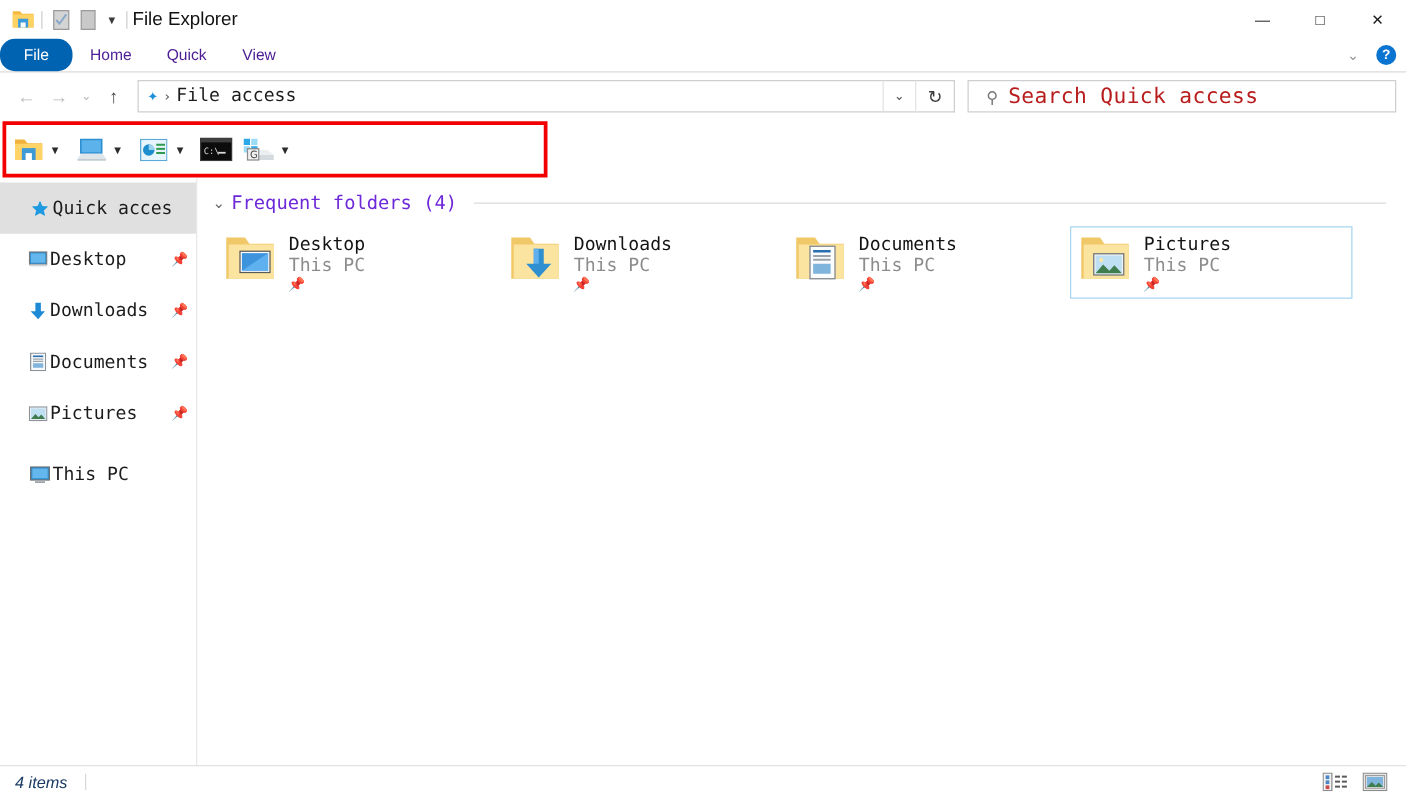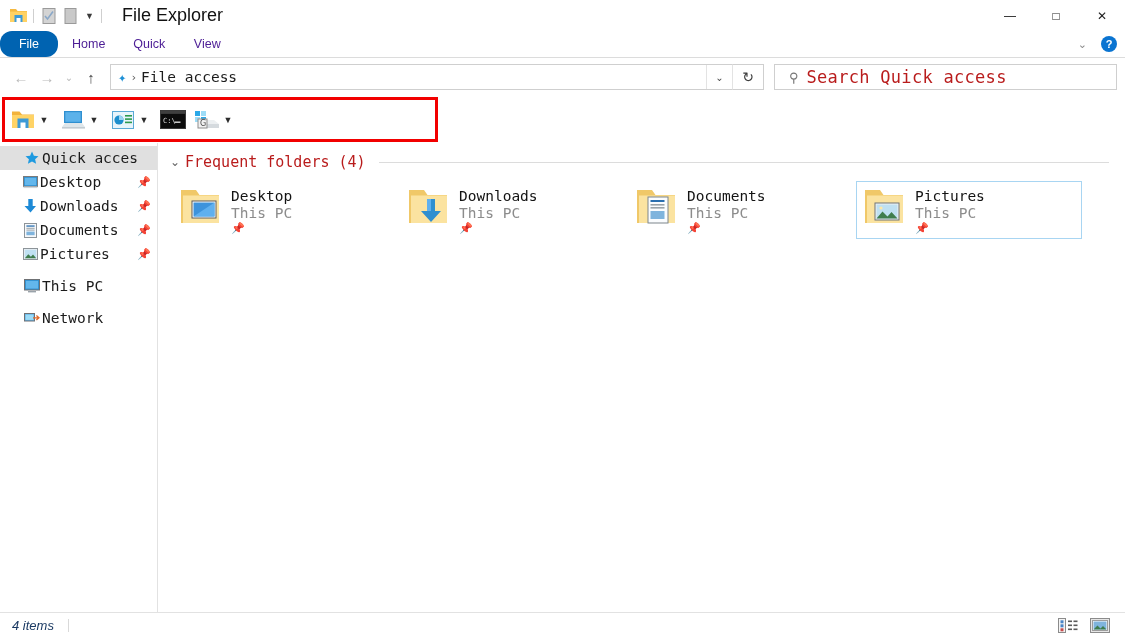--- a/index.html
+++ b/index.html
@@ -28,21 +28,21 @@
     width: 22px; height: 22px;
     display: flex; align-items: center; justify-content: center;
   }
   .sep-v { width: 1px; height: 14px; background: #cfcfcf; margin: 0 4px; }
   .qat-caret {
     width: 15px; height: 22px; display: flex;
     align-items: center; justify-content: center;
     font-size: 9px; color: #3a3a3a;
   }
   .title-text {
-    font-size: 18px; color: #111; margin-left: 16px;
+    font-size: 15px; color: #111; margin-left: 0;
     white-space: nowrap;
   }
   .wincontrols {
     margin-left: auto; display: flex; height: 31px;
   }
   .wc {
     width: 46px; height: 31px;
     display: flex; align-items: center; justify-content: center;
     font-size: 12px; color: #1b1b1b;
   }
@@ -156,21 +156,21 @@
 
   .sidebar {
     width: 158px; flex: 0 0 158px;
     border-right: 1px solid #e2e2e2;
     background: #fff;
     padding-top: 3px;
     overflow: hidden;
     position: relative;
   }
   .navitem {
-    height: 24px; display: flex; align-items: center;
+    height: 41px; display: flex; align-items: center;
     font-family: "DejaVu Sans Mono", monospace;
     font-size: 14.5px; color: #1b1b1b;
     white-space: nowrap; position: relative;
   }
   .navitem.sel { background: #e0e0e0; }
   .navitem .ico {
     width: 20px; display: flex; align-items: center; justify-content: center;
     flex: 0 0 20px; font-size: 13px;
   }
   .navitem .lbl { overflow: hidden; }
@@ -185,21 +185,21 @@
     flex: 1 1 auto; background: #fff; position: relative;
     padding: 8px 0 0 10px; overflow: hidden;
   }
   .grouphdr {
     display: flex; align-items: center; gap: 3px;
     height: 22px; padding-right: 16px;
   }
   .grp-chev { font-size: 12px; color: #666; width: 14px; text-align: center; }
   .grp-title {
     font-family: "DejaVu Sans Mono", monospace;
-    font-size: 15px; color: #b91c1c; white-space: nowrap;
+    font-size: 15px; color: #6d28d9; white-space: nowrap;
   }
   .grp-rule { flex: 1 1 auto; height: 1px; background: #dcdcdc; margin-left: 10px; }
 
   .tiles {
     display: flex; flex-wrap: wrap;
     margin-top: 8px; padding-left: 4px;
   }
   .tile {
     width: 226px; height: 58px;
     display: flex; align-items: flex-start;
@@ -458,30 +458,20 @@
             <rect x="0.5" y="0.5" width="15" height="10.5" fill="#2f8fd0" stroke="#6f7174"></rect>
             <rect x="1.9" y="1.9" width="12.2" height="7.7" fill="#63b7ec"></rect>
             <rect x="4" y="12" width="8" height="1.4" fill="#9aa3aa"></rect>
           </svg>
         </span>
         <span class="lbl">This PC</span>
       </div>
 
       <div class="navgap"></div>
 
-      <div class="navitem lvl0">
-        <span class="ico">
-          <svg width="16" height="14" viewBox="0 0 16 14">
-            <rect x="0.5" y="2.5" width="10" height="7.5" fill="#5cb2ea" stroke="#6f7174"></rect>
-            <rect x="1.6" y="3.6" width="7.8" height="5.3" fill="#9ddcf7"></rect>
-            <path d="M9 6.8h5.5M12.4 4.6L15 6.8l-2.6 2.3" stroke="#e06a2b" stroke-width="1.3" fill="none"></path>
-          </svg>
-        </span>
-        <span class="lbl">Network</span>
-      </div>
 
     </div>
 
     <div class="content">
 
       <div class="grouphdr">
         <span class="grp-chev">⌄</span>
         <span class="grp-title">Frequent folders (4)</span>
         <span class="grp-rule"></span>
       </div>

